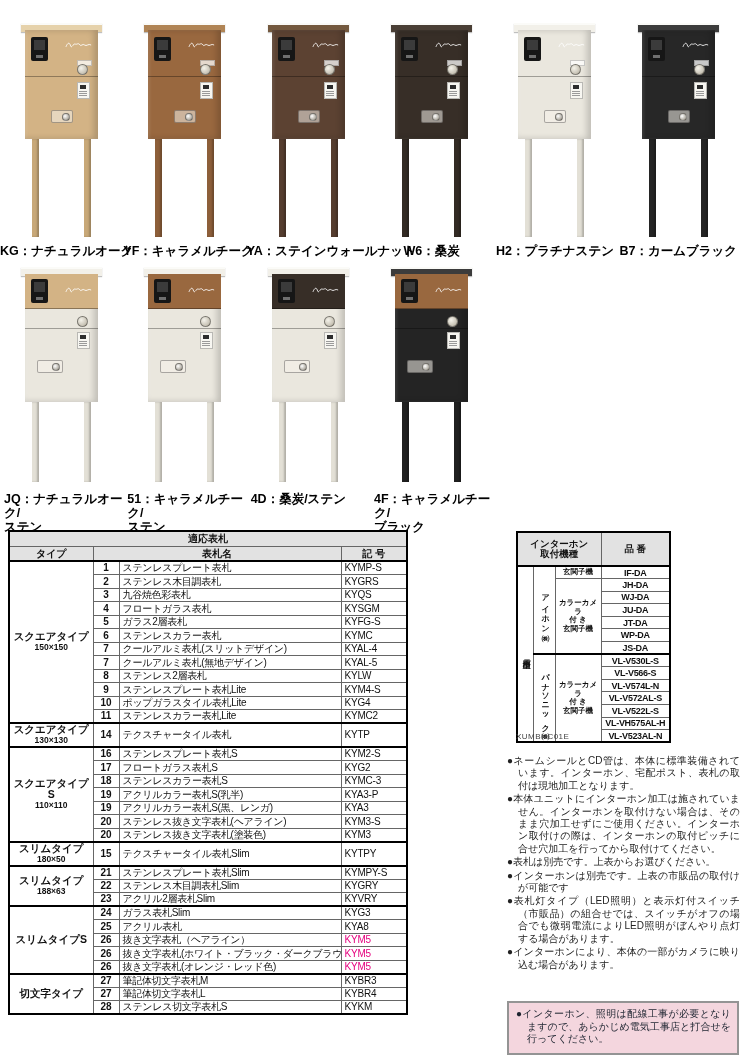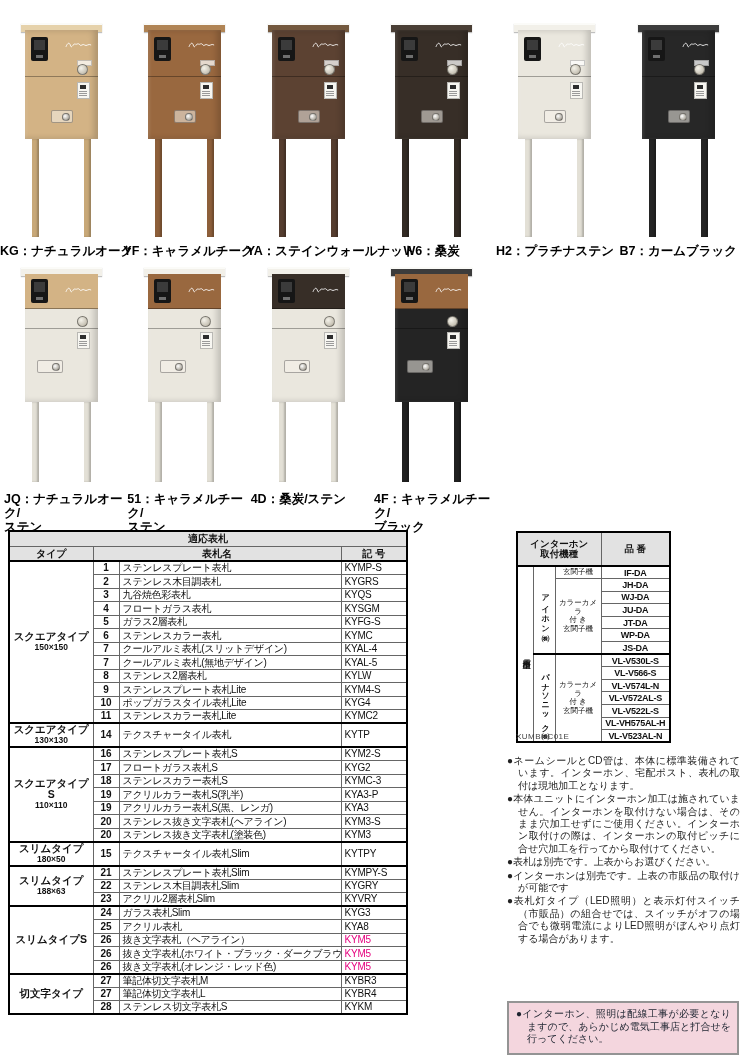--- a/index.html
+++ b/index.html
@@ -80,21 +80,21 @@
 
   
   table.ic{position:absolute;left:516px;top:531px;width:153px;border-collapse:collapse;table-layout:fixed;
            border:2px solid #000;font-size:9px;}
   .ic th,.ic td{border:1px solid #666;padding:0;overflow:hidden;}
   .ic tr{height:12.6px;}
   .ic tr.hd{height:34px;}
   .ic th{background:#e2e2e2;font-weight:bold;text-align:center;font-size:9.5px;line-height:10.5px;
          border-bottom:2px solid #000;}
   .ic td.model{text-align:center;font-weight:bold;font-size:9px;letter-spacing:-0.3px;}
-  .ic td.kind{text-align:center;font-weight:normal;font-size:7.5px;line-height:8.5px;white-space:pre-line;}
+  .ic td.kind{text-align:center;font-weight:bold;font-size:7.5px;line-height:8.5px;white-space:pre-line;}
   .ic td.vert{writing-mode:vertical-rl;text-orientation:upright;text-align:center;font-weight:bold;
               font-size:8px;letter-spacing:1px;padding:2px 0;}
   .ic tr.g2 td{border-top:2px solid #000;}
   .ic-code{position:absolute;left:516px;top:732px;font-size:8px;color:#444;letter-spacing:.5px;}
 
   
   .notes{position:absolute;left:507px;top:755px;width:233px;}
   .note{font-size:10px;line-height:12.4px;color:#222;text-indent:-11px;padding-left:11px;margin-bottom:1px;
         text-align:justify;}
   .warning{position:absolute;left:507px;top:1001px;width:232px;box-sizing:border-box;min-height:54px;
@@ -559,15 +559,16 @@
         </tr>
       </tbody>
     </table>
   <div class="ic-code">XUMBHC01E</div>
   <div id="notes" class="notes">
       <div class="note">●ネームシールとCD管は、本体に標準装備されています。インターホン、宅配ポスト、表札の取付は現地加工となります。</div>
       <div class="note">●本体ユニットにインターホン加工は施されていません。インターホンを取付けない場合は、そのまま穴加工せずにご使用ください。インターホン取付けの際は、インターホンの取付ピッチに合せ穴加工を行ってから取付けてください。</div>
       <div class="note">●表札は別売です。上表からお選びください。</div>
       <div class="note">●インターホンは別売です。上表の市販品の取付けが可能です</div>
       <div class="note">●表札灯タイプ（LED照明）と表示灯付スイッチ（市販品）の組合せでは、スイッチがオフの場合でも微弱電流によりLED照明がぼんやり点灯する場合があります。</div>
+      <div class="note">●インターホンにより、本体の一部がカメラに映り込む場合があります。</div>
     </div>
   <div class="warning">●インターホン、照明は配線工事が必要となりますので、あらかじめ電気工事店と打合せを行ってください。</div>
 </div>
 
 </body></html>

